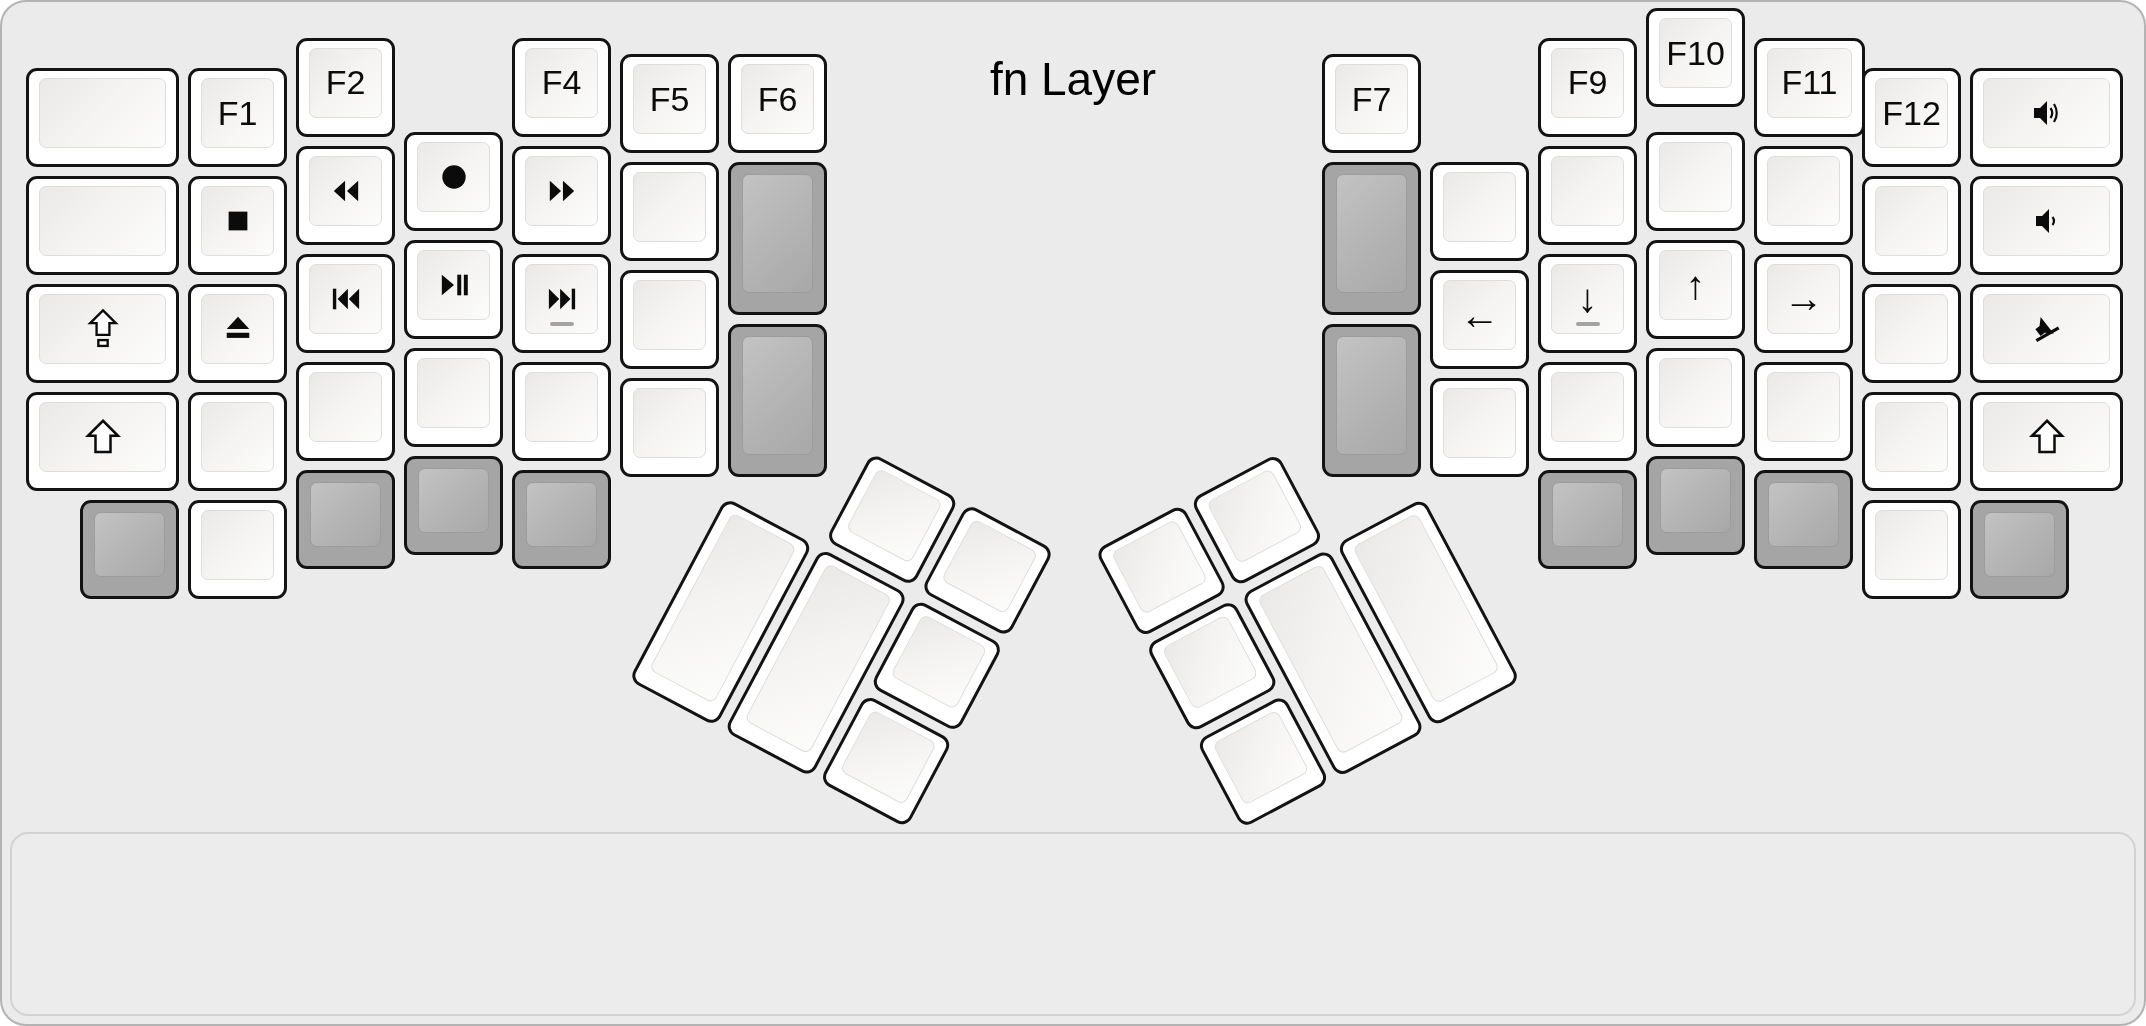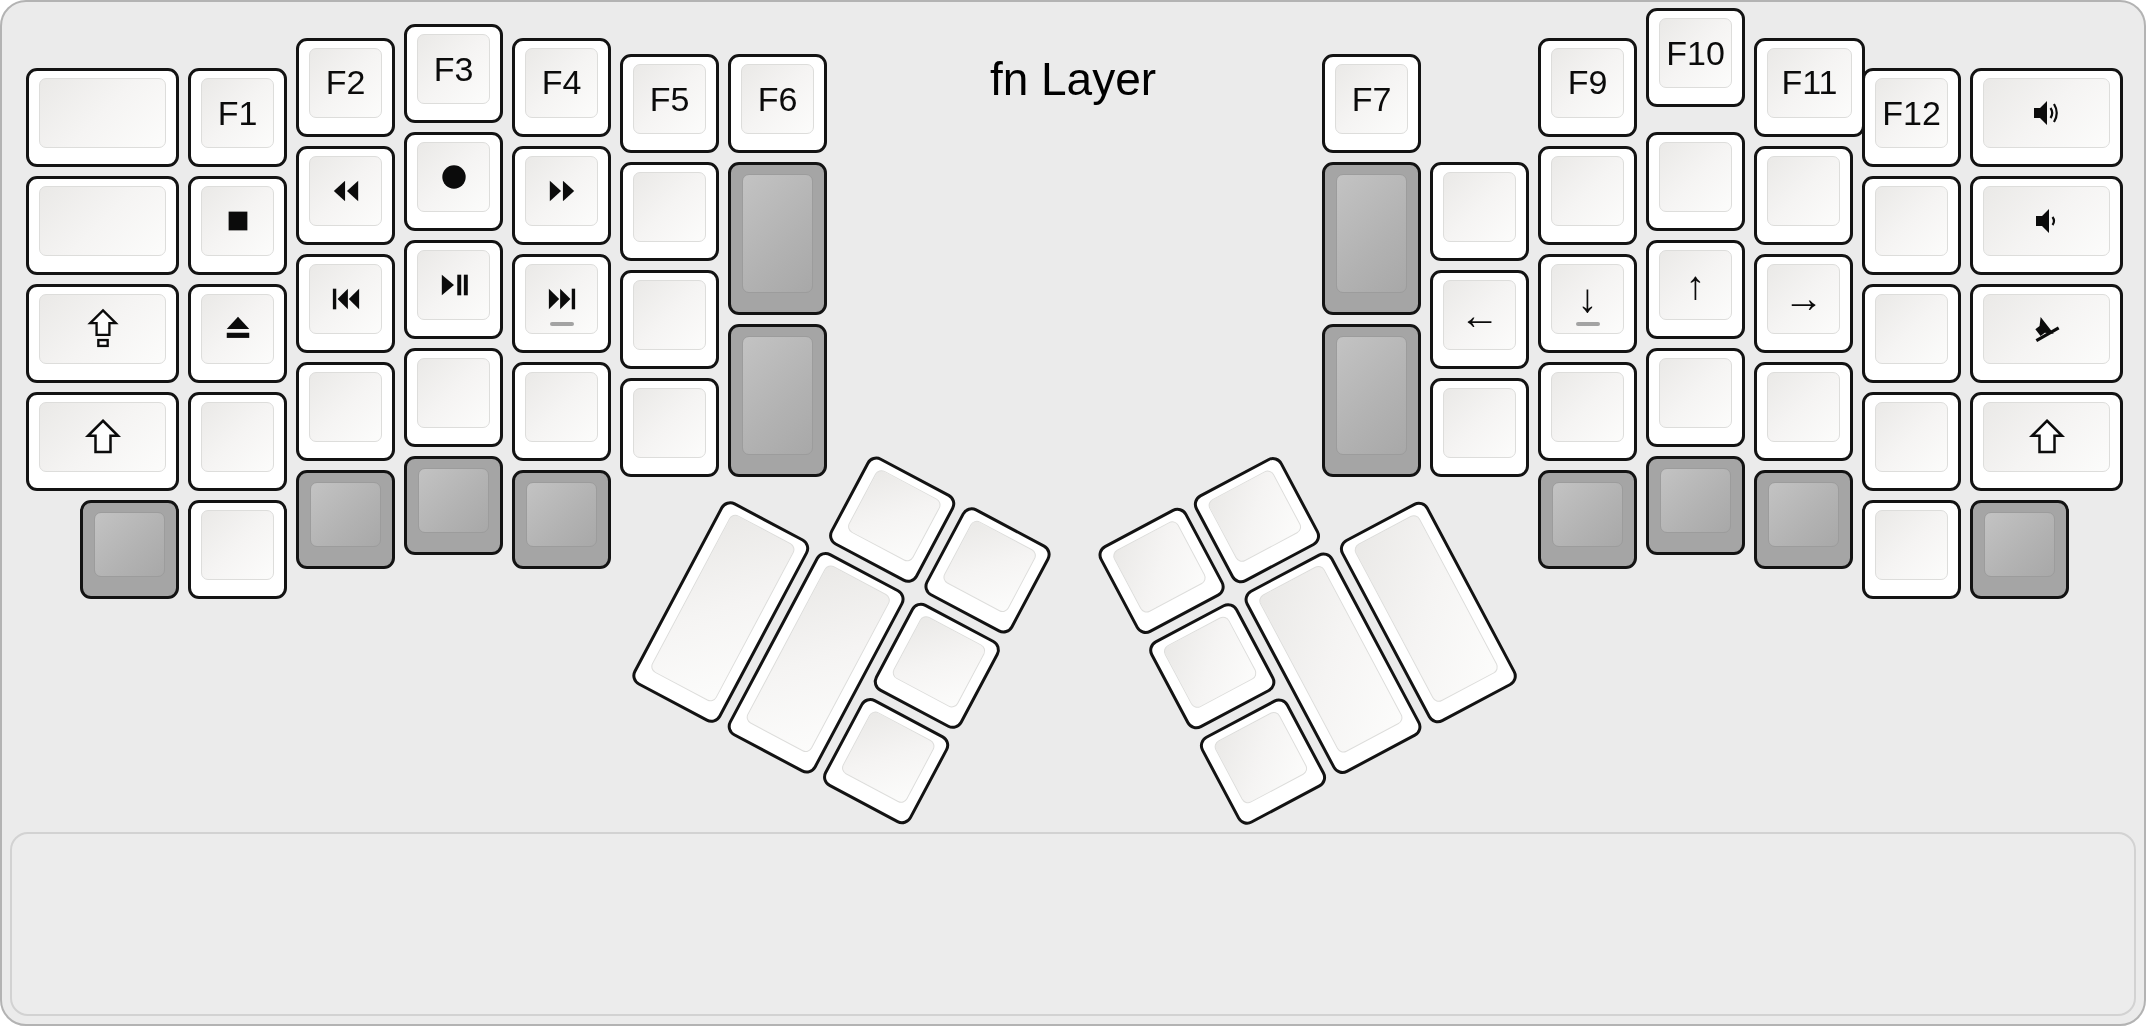--- a/index.html
+++ b/index.html
@@ -41,25 +41,20 @@
       <div class="key white" style="left: 186px; top: 66.28px; width: 99px; height: 99px;">
         <div class="surface">
           <span class="klabel">F1</span>
         </div>
       </div>
       <div class="key white" style="left: 294px; top: 35.5px; width: 99px; height: 99px;">
         <div class="surface">
           <span class="klabel">F2</span>
         </div>
       </div>
-      <div class="key white" style="left: 402px; top: 22px; width: 99px; height: 99px;">
-        <div class="surface">
-          <span class="klabel">F3</span>
-        </div>
-      </div>
       <div class="key white" style="left: 510px; top: 35.5px; width: 99px; height: 99px;">
         <div class="surface">
           <span class="klabel">F4</span>
         </div>
       </div>
       <div class="key white" style="left: 618px; top: 52.24px; width: 99px; height: 99px;">
         <div class="surface">
           <span class="klabel">F5</span>
         </div>
       </div>

